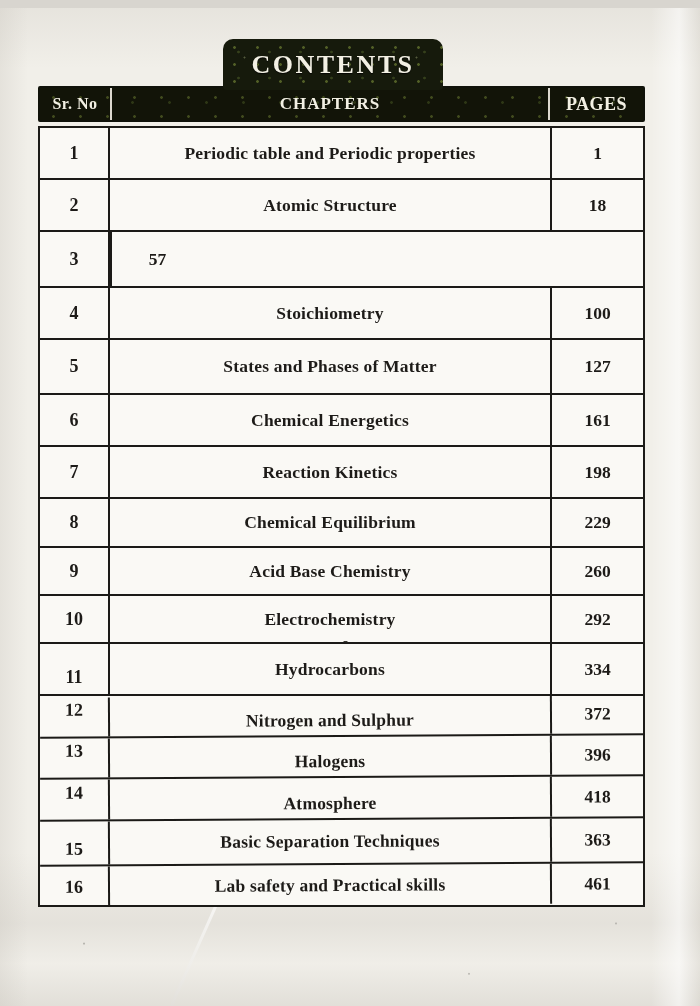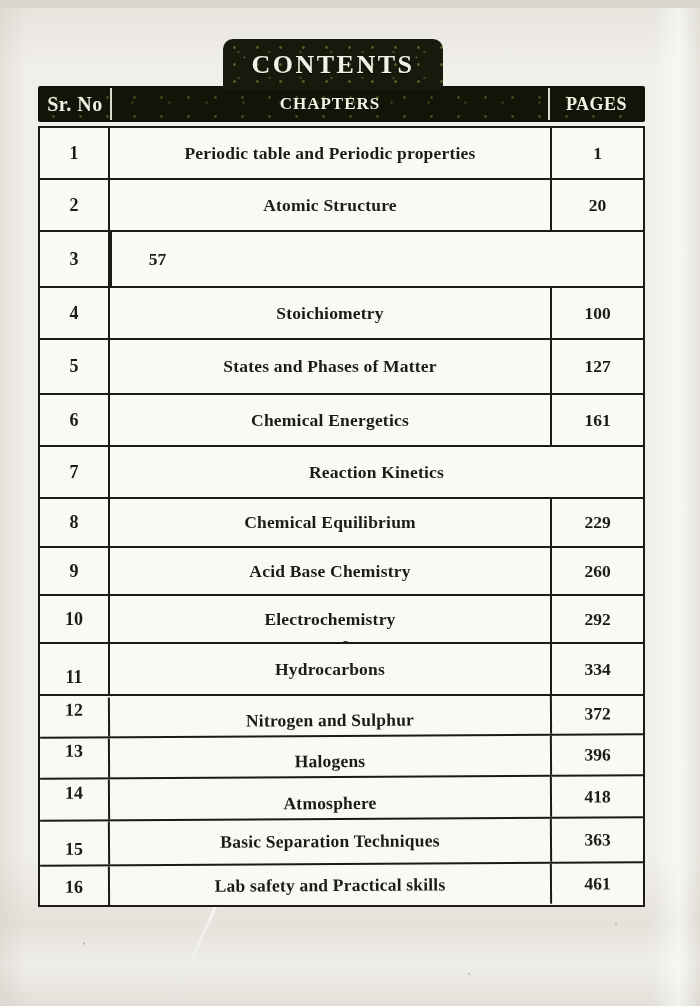--- a/index.html
+++ b/index.html
@@ -85,21 +85,21 @@
     font-weight: 700;
     border: 2px solid #10120a;
     border-radius: 2px;
   }
   .header-row .hcell {
     display: flex;
     align-items: center;
     justify-content: center;
     letter-spacing: 0.5px;
   }
-  .header-row .h-sr { width: 72px; font-size: 20px; border-right: 2px solid #ddd9cf; }
+  .header-row .h-sr { width: 72px; font-size: 16px; border-right: 2px solid #ddd9cf; }
   .header-row .h-ch { flex: 1; font-size: 17px; letter-spacing: 1px; text-align: center; }
   .header-row .h-pg { width: 95px; font-size: 18px; border-left: 2px solid #ddd9cf; }
 
   .rows {
     margin-top: 4px;
     border: 2px solid #1b1a17;
     background: #faf9f5;
   }
 
   .row {
@@ -198,21 +198,21 @@
   </div>
 
   <div class="row">
     <div class="cell sr">
       <span>2</span>
     </div>
     <div class="cell ch">
       <span>Atomic Structure</span>
     </div>
     <div class="cell pg">
-      <span>20</span>
+      <span>18</span>
     </div>
   </div>
 
   <div class="row">
     <div class="cell sr">
       <span>3</span>
     </div>
     <div class="cell pg">
       <span>57</span>
     </div>
@@ -254,20 +254,23 @@
     </div>
   </div>
 
   <div class="row">
     <div class="cell sr">
       <span>7</span>
     </div>
     <div class="cell ch">
       <span>Reaction Kinetics</span>
     </div>
+    <div class="cell pg">
+      <span>198</span>
+    </div>
   </div>
 
   <div class="row">
     <div class="cell sr">
       <span>8</span>
     </div>
     <div class="cell ch">
       <span>Chemical Equilibrium</span>
     </div>
     <div class="cell pg">

